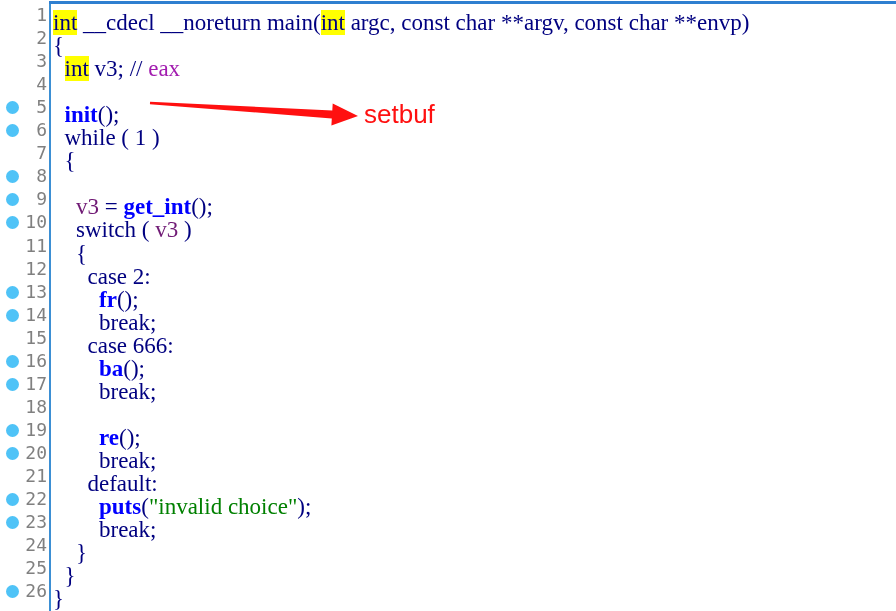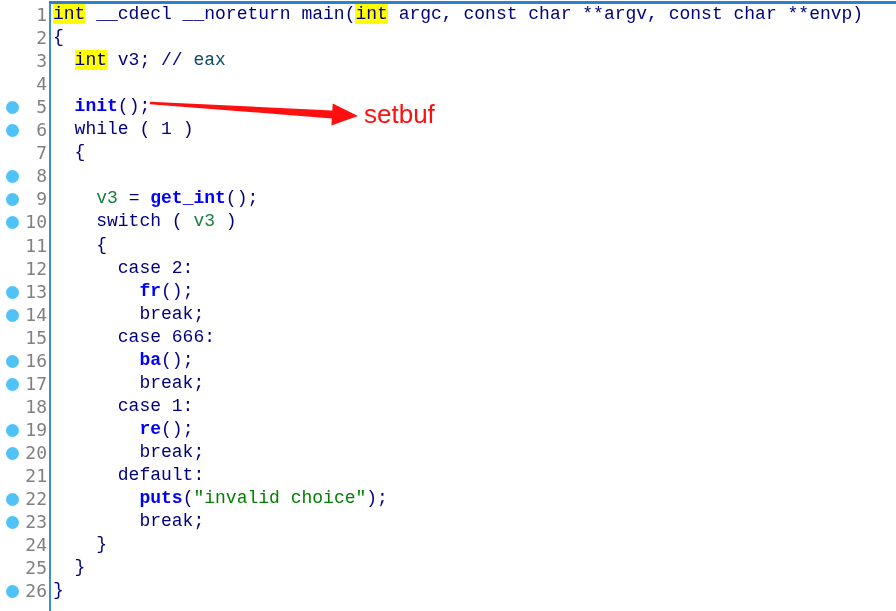--- a/index.html
+++ b/index.html
@@ -67,36 +67,36 @@
     font-size: 18px;
     line-height: 23px;
     color: #808080;
     font-family: "DejaVu Sans Mono", "Liberation Mono", monospace;
     letter-spacing: 0px;
   }
 
   .code {
     position: absolute;
     left: 53px;
-    top: 0;
+    top: 8px;
     height: 23px;
     line-height: 23px;
-    font-size: 18px;
+    font-size: 23px;
     white-space: pre;
-    font-family: Liberation Mono, monospace;
+    font-family: Liberation Serif, serif;
     color: #000080;
   }
 
   
   .t-plain   { color: #000080; }
   .t-hl      { color: #000080; background: #ffff00; }
   .t-func    { color: #0000ff; font-weight: bold; }
-  .t-var     { color: #15803d; }
+  .t-var     { color: #701a75; }
   .t-comment { color: #000080; }
-  .t-cmt2    { color: #0c4a6e; }
+  .t-cmt2    { color: #a21caf; }
   .t-str     { color: #008000; }
   .t-num     { color: #000080; }
 
   
   .anno-layer {
     position: absolute;
     left: 0; top: 0;
     width: 896px; height: 611px;
     pointer-events: none;
   }
@@ -192,21 +192,20 @@
         <div class="lineno">16</div>
         <div class="code"><span class="t-plain">        </span><span class="t-func">ba</span><span class="t-plain">();</span></div>
       </div>
       <div class="line-row" style="top: 371.8px;">
         <div class="bp-dot"></div>
         <div class="lineno">17</div>
         <div class="code"><span class="t-plain">        break;</span></div>
       </div>
       <div class="line-row" style="top: 394.85px; padding-left: 19px;">
         <div class="lineno">18</div>
-        <div class="code"><span class="t-plain">      case 1:</span></div>
       </div>
       <div class="line-row" style="top: 417.9px;">
         <div class="bp-dot"></div>
         <div class="lineno">19</div>
         <div class="code"><span class="t-plain">        </span><span class="t-func">re</span><span class="t-plain">();</span></div>
       </div>
       <div class="line-row" style="top: 440.95px;">
         <div class="bp-dot"></div>
         <div class="lineno">20</div>
         <div class="code"><span class="t-plain">        break;</span></div>

